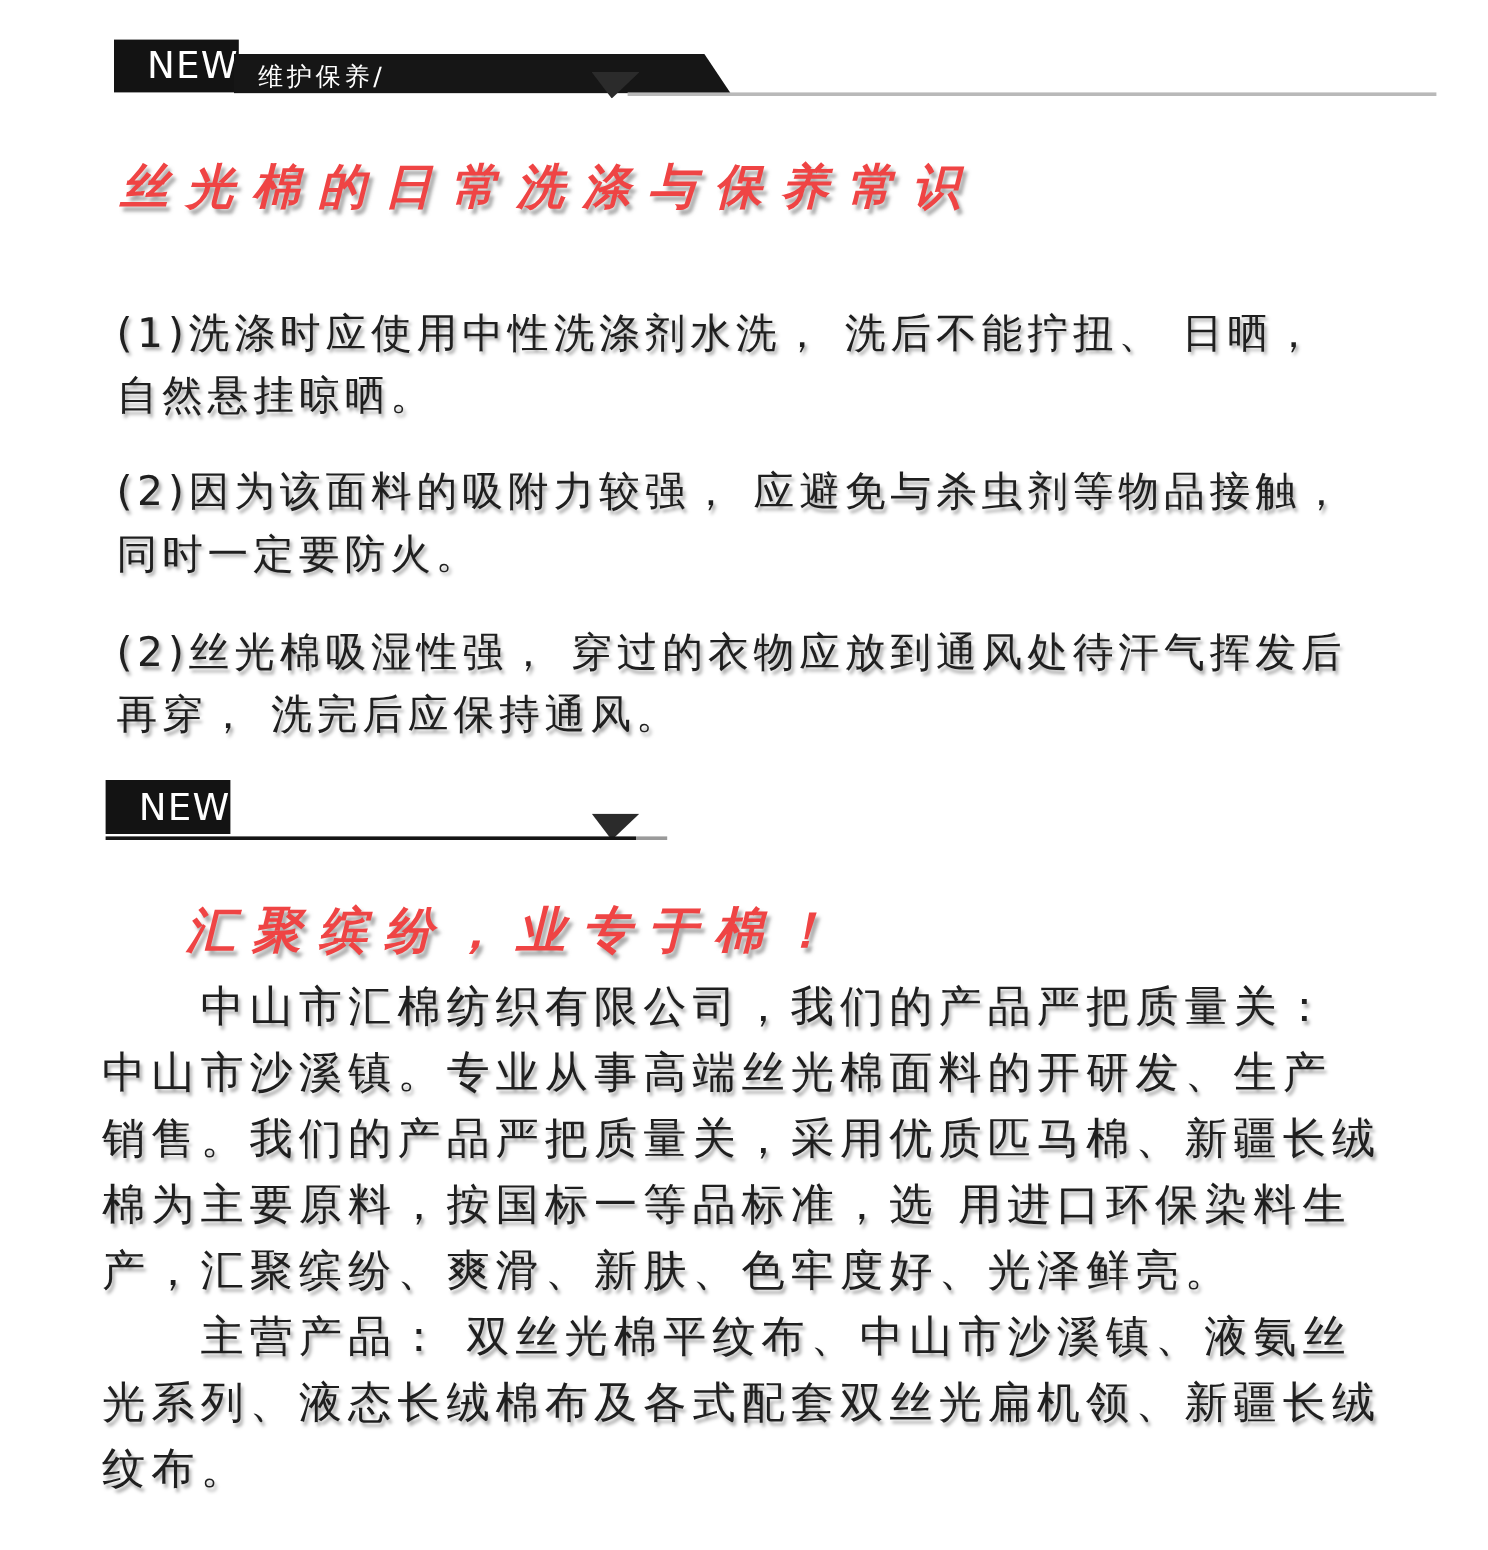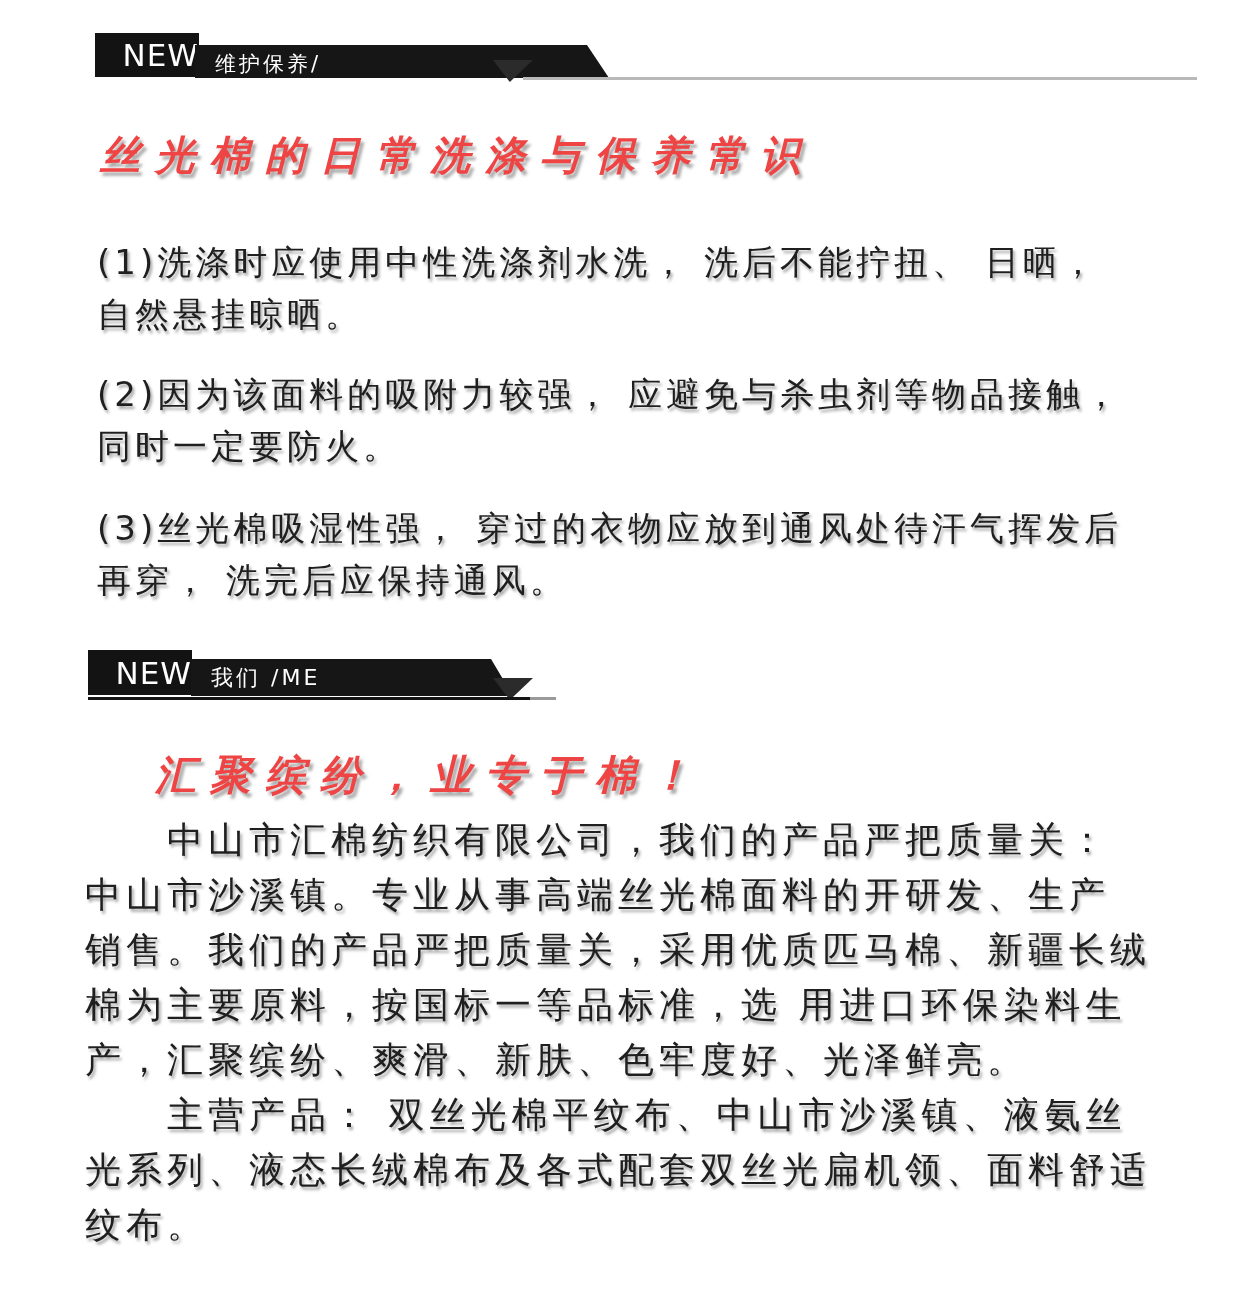--- a/index.html
+++ b/index.html
@@ -69,21 +69,21 @@
   #about-title{left:155px;top:748px;font-size:41px;letter-spacing:14px;}
 
   
   .body-block{
     position:absolute;
     color:#1f1f1f;
     text-shadow:2px 3px 3px rgba(0,0,0,0.35);
   }
   .care-para{
     left:97px;width:1120px;
-    font-size:34px;line-height:52px;letter-spacing:4px;
+    font-size:34px;line-height:52px;letter-spacing:4px;margin-top:16px;
   }
   #care-para-1{top:236px;}
   #care-para-2{top:368px;}
   #care-para-3{top:502px;}
 
   #about-text{
     left:85px;top:812px;width:1130px;
     font-size:36px;line-height:55px;letter-spacing:5px;
   }
   .t-line{white-space:nowrap;}
@@ -108,46 +108,43 @@
 
   <div class="body-block care-para" id="care-para-1">
       <div class="t-line">(1)洗涤时应使用中性洗涤剂水洗， 洗后不能拧扭、 日晒，</div>
       <div class="t-line">自然悬挂晾晒。</div>
     </div>
   <div class="body-block care-para" id="care-para-2">
       <div class="t-line">(2)因为该面料的吸附力较强， 应避免与杀虫剂等物品接触，</div>
       <div class="t-line">同时一定要防火。</div>
     </div>
   <div class="body-block care-para" id="care-para-3">
-      <div class="t-line">(3)丝光棉吸湿性强， 穿过的衣物应放到通风处待汗气挥发后</div>
+      <div class="t-line">(2)丝光棉吸湿性强， 穿过的衣物应放到通风处待汗气挥发后</div>
       <div class="t-line">再穿， 洗完后应保持通风。</div>
     </div>
 
   <div class="banner" id="banner-about">
     <div class="badge">
       <span>NEW</span>
-    </div>
-    <div class="bar">
-      <span class="bar-label">我们 /ME</span>
     </div>
     <div class="tri"></div>
     <div class="rule rule-black"></div>
     <div class="rule-nub"></div>
   </div>
 
   <div class="red-title" id="about-title">汇聚缤纷，业专于棉！</div>
 
   <div class="body-block" id="about-text">
     <div>
         <div class="t-line">　　中山市汇棉纺织有限公司，我们的产品严把质量关：</div>
         <div class="t-line">中山市沙溪镇。专业从事高端丝光棉面料的开研发、生产</div>
         <div class="t-line">销售。我们的产品严把质量关，采用优质匹马棉、新疆长绒</div>
         <div class="t-line">棉为主要原料，按国标一等品标准，选 用进口环保染料生</div>
         <div class="t-line">产，汇聚缤纷、爽滑、新肤、色牢度好、光泽鲜亮。</div>
       </div>
     <div>
         <div class="t-line">　　主营产品： 双丝光棉平纹布、中山市沙溪镇、液氨丝</div>
-        <div class="t-line">光系列、液态长绒棉布及各式配套双丝光扁机领、面料舒适</div>
+        <div class="t-line">光系列、液态长绒棉布及各式配套双丝光扁机领、新疆长绒</div>
         <div class="t-line">纹布。</div>
       </div>
   </div>
 
 </div>
 
 </body></html>

